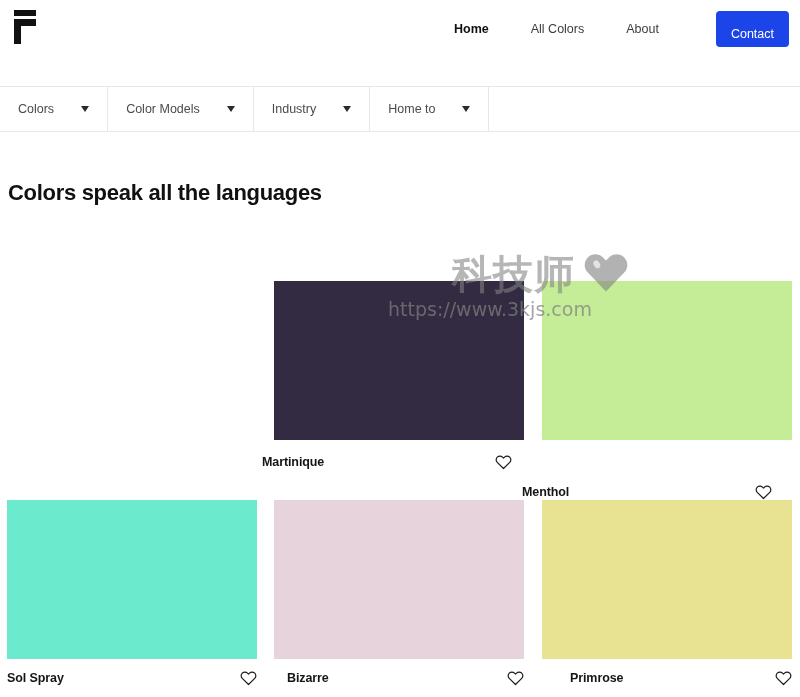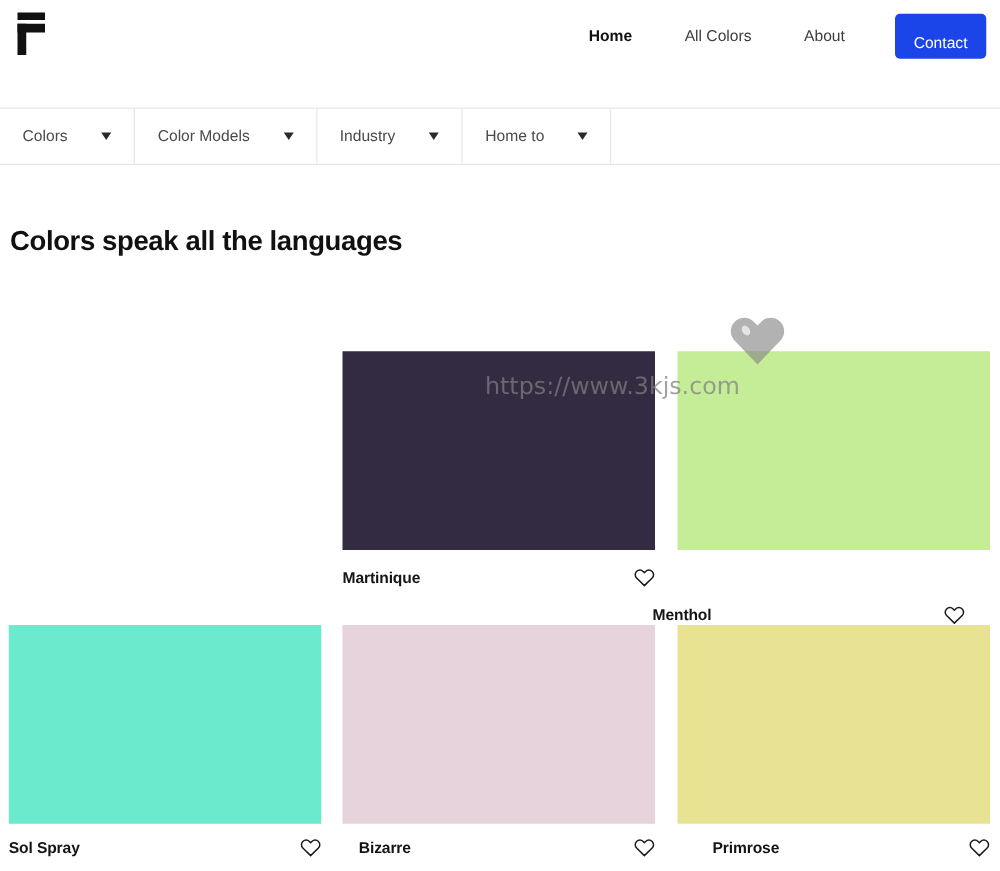--- a/index.html
+++ b/index.html
@@ -74,21 +74,21 @@
     padding: 0 13px;
     line-height: 36px;
     white-space: nowrap;
     cursor: pointer;
   }
   .nav-link.active {
     color: #111111;
     font-weight: 700;
   }
   .nav-cta {
-    margin-left: 11px;
+    margin-left: 28px;
     background: #1b45e8;
     color: #ffffff;
     font-size: 12.5px;
     border: none;
     border-radius: 4px;
     height: 36px;
     padding: 16px 15px;
     cursor: pointer;
     font-family: inherit;
     white-space: nowrap;
@@ -248,21 +248,21 @@
     </div>
   </div>
 
   <h1 class="headline">Colors speak all the languages</h1>
 
   <div class="grid">
 
     <div class="card" style="left:274px; top:19px; width:250px; height:159px;">
       <div class="swatch" style="background:#332B42;"></div>
     </div>
-    <div class="card-foot" style="left:274px; top:192px; width:250px;">
+    <div class="card-foot" style="left:262px; top:192px; width:250px;">
       <span class="card-name">Martinique</span>
       <span class="heart-btn">
         <svg viewBox="0 0 24 22" width="17" height="16">
           <path d="M12 20.2 3.2 11.6a5.2 5.2 0 0 1 0-7.4 5.2 5.2 0 0 1 7.4 0L12 5.6l1.4-1.4a5.2 5.2 0 0 1 7.4 0 5.2 5.2 0 0 1 0 7.4z" fill="none" stroke="#1c1c1c" stroke-width="1.7" stroke-linejoin="round"></path>
         </svg>
       </span>
     </div>
 
     <div class="card" style="left:542px; top:19px; width:250px; height:159px;">
       <div class="swatch" style="background:#C5EC96;"></div>
@@ -308,20 +308,21 @@
       <span class="heart-btn">
         <svg viewBox="0 0 24 22" width="17" height="16">
           <path d="M12 20.2 3.2 11.6a5.2 5.2 0 0 1 0-7.4 5.2 5.2 0 0 1 7.4 0L12 5.6l1.4-1.4a5.2 5.2 0 0 1 7.4 0 5.2 5.2 0 0 1 0 7.4z" fill="none" stroke="#1c1c1c" stroke-width="1.7" stroke-linejoin="round"></path>
         </svg>
       </span>
     </div>
 
   </div>
 
   <div class="watermark">
+    <div class="wm-cn">科技师</div>
     <div class="wm-heart">
       <svg viewBox="0 0 24 22" width="56" height="44">
         <path d="M12 20.8 2.9 11.3a5.4 5.4 0 0 1 0-7.6 5.4 5.4 0 0 1 7.6 0L12 5.2l1.5-1.5a5.4 5.4 0 0 1 7.6 0 5.4 5.4 0 0 1 0 7.6z" fill="rgba(130,130,130,0.62)"></path>
         <ellipse cx="7.4" cy="7.2" rx="1.5" ry="2.1" transform="rotate(-32 7.4 7.2)" fill="rgba(235,235,235,0.85)"></ellipse>
       </svg>
     </div>
     <div class="wm-url">https://www.3kjs.com</div>
   </div>
 
 </div>

